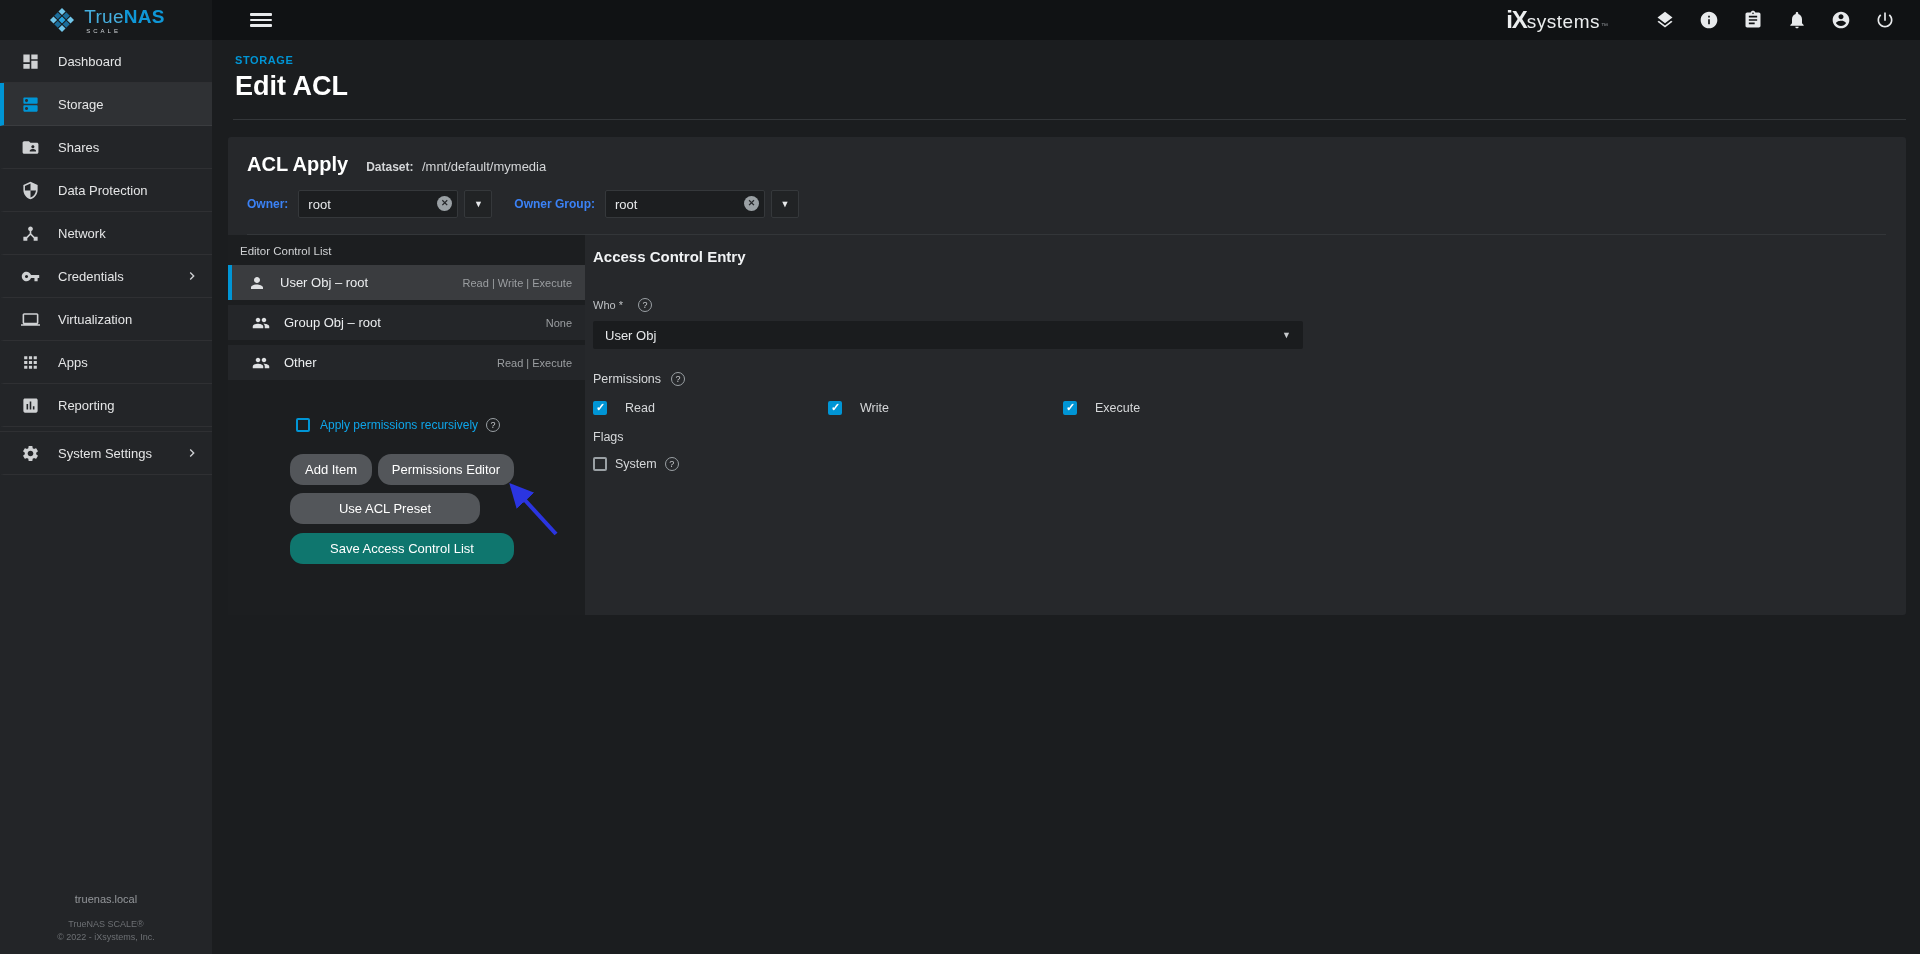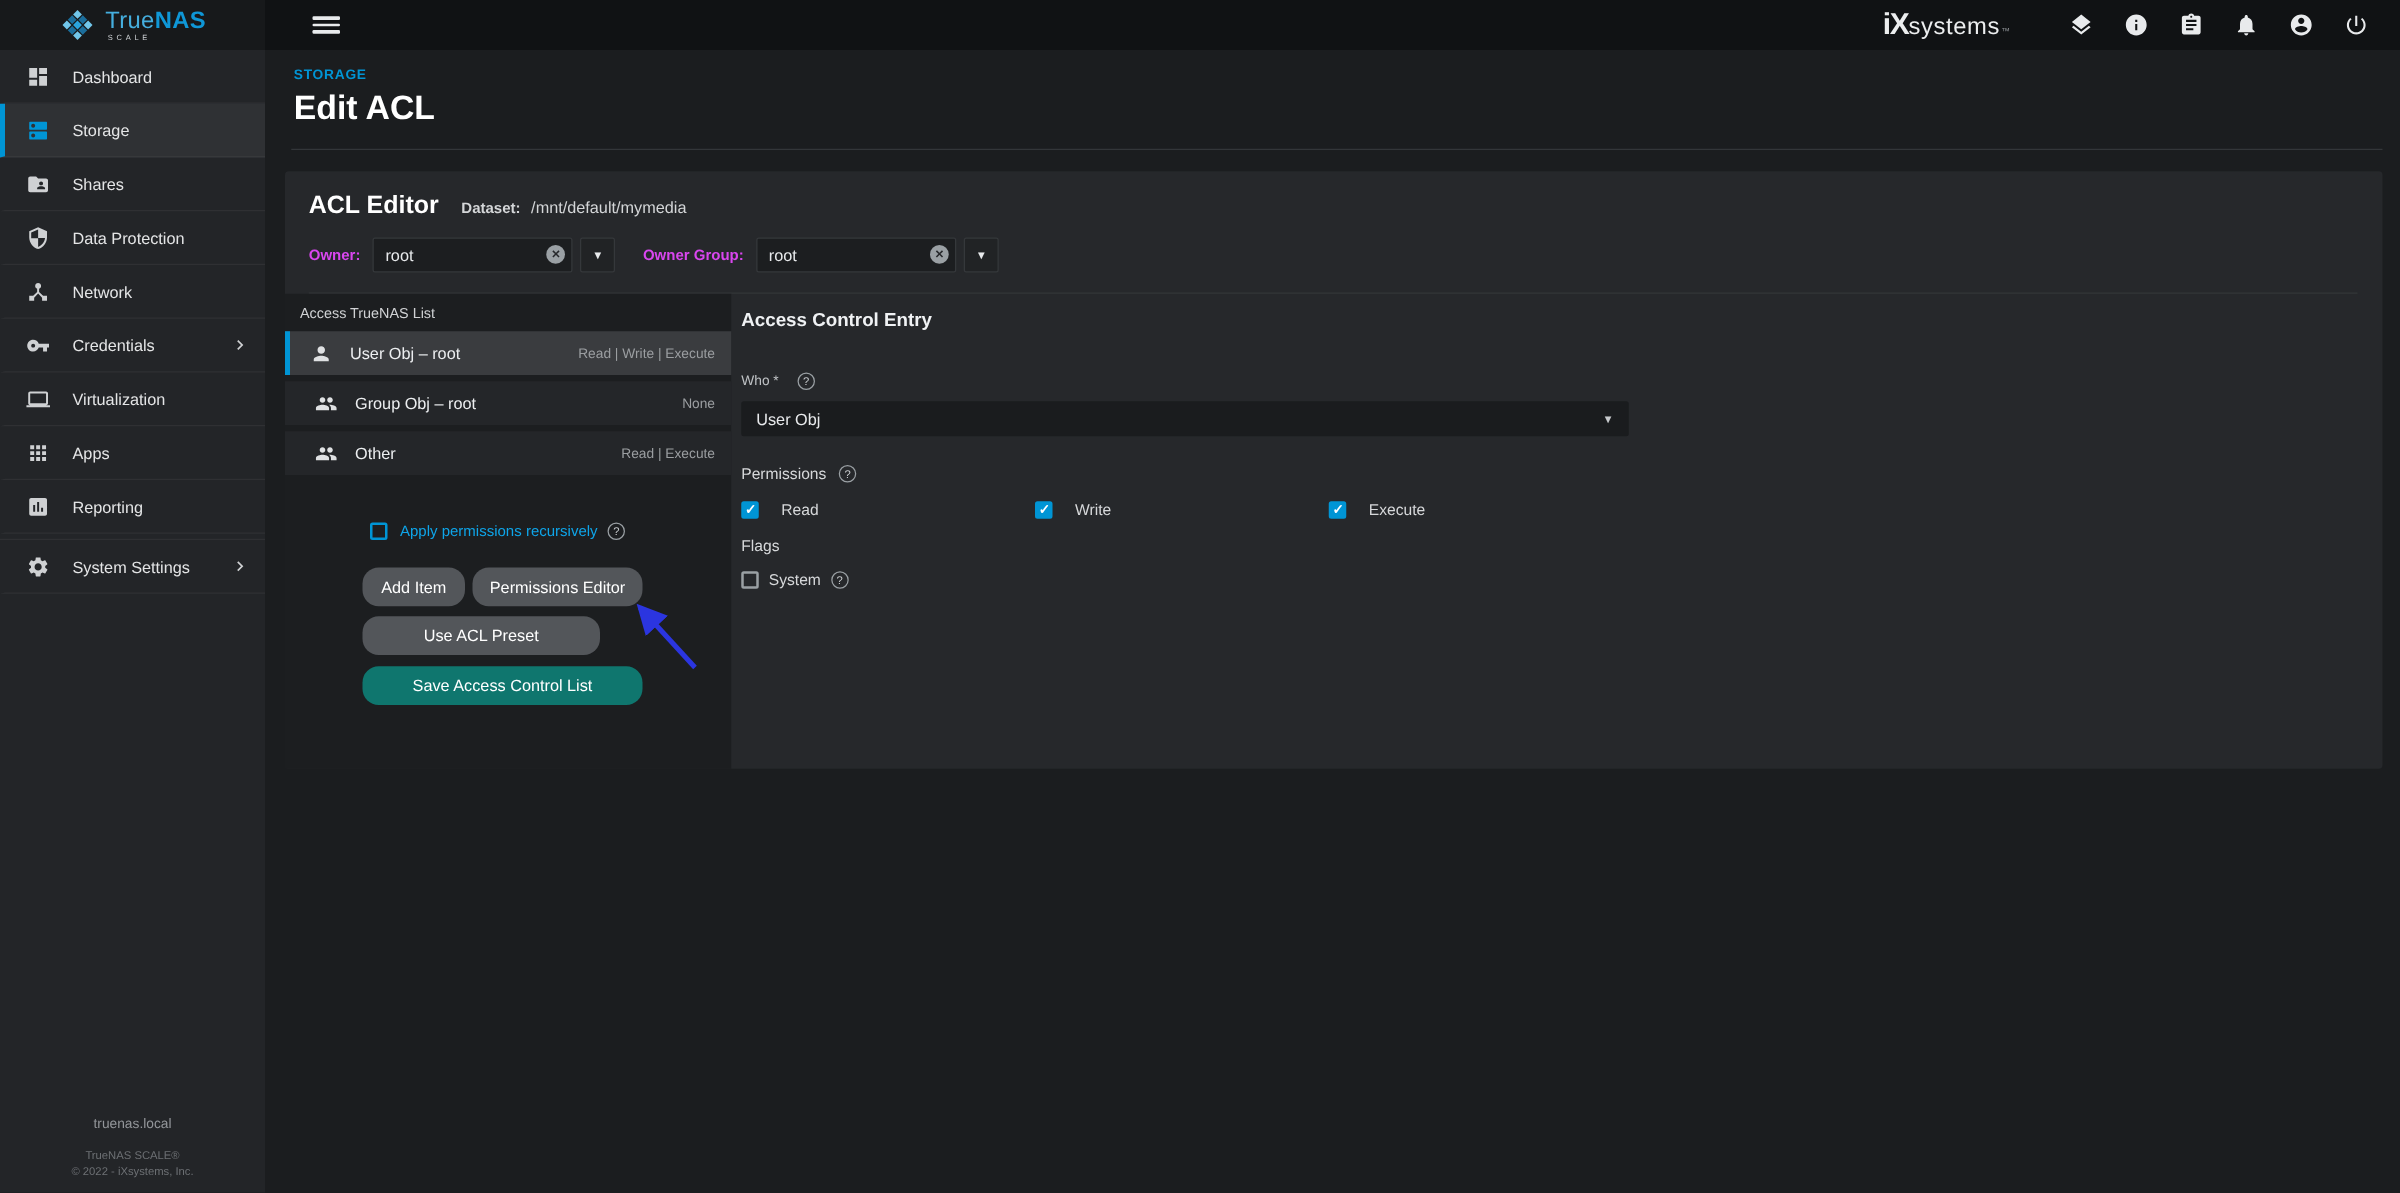--- a/index.html
+++ b/index.html
@@ -59,21 +59,21 @@
 
   
   .card { margin:17px 14px 0 16px; height:478px; background:#26282b; border-radius:3px;
     display:flex; flex-direction:column; }
   .card-header { padding:16px 20px 0 19px; }
   .card-title-row { display:flex; align-items:baseline; gap:18px; }
   .card-title { font-size:20px; font-weight:700; color:#fff; }
   .dataset-label { font-size:12px; font-weight:700; color:#d4d6d8; }
   .dataset-path { font-size:13px; color:#d4d6d8; margin-left:4px; }
   .owner-row { display:flex; align-items:center; margin-top:14px; }
-  .owner-label { font-size:12px; font-weight:700; color:#d946ef; margin-right:10px; }
+  .owner-label { font-size:12px; font-weight:700; color:#3b82f6; margin-right:10px; }
   .combo { display:flex; align-items:center; }
   .combo-input-wrap { position:relative; }
   .combo-input { width:160px; height:28px; background:#1c1e20; border:1px solid #35383b;
     border-radius:2px; color:#e8eaec; font-size:13px; padding:0 26px 0 9px;
     font-family:"Liberation Sans", sans-serif; }
   .clear-btn { position:absolute; right:6px; top:6px; width:15px; height:15px; border:none;
     border-radius:50%; background:#9aa0a4; color:#26282b; font-size:9px; line-height:15px;
     text-align:center; cursor:pointer; padding:0; font-weight:700; }
   .dd-btn { width:28px; height:28px; margin-left:6px; background:#212325; border:1px solid #35383b;
     border-radius:2px; color:#e8eaec; cursor:pointer; font-size:9px; padding:0; }
@@ -309,21 +309,21 @@
 <main class="main">
   <div class="page-head">
     <div class="breadcrumb">STORAGE</div>
     <h1 class="page-title">Edit ACL</h1>
   </div>
   <div class="head-divider"></div>
 
   <section class="card">
     <div class="card-header">
       <div class="card-title-row">
-        <span class="card-title">ACL Editor</span>
+        <span class="card-title">ACL Apply</span>
         <span>
           <span class="dataset-label">Dataset:</span>
           <span class="dataset-path">/mnt/default/mymedia</span>
         </span>
       </div>
       <div class="owner-row">
         <span class="owner-label">Owner:</span>
         <span class="combo">
           <span class="combo-input-wrap">
             <input class="combo-input" value="root" style="">
@@ -340,21 +340,21 @@
           </span>
           <button class="dd-btn">▼</button>
         </span>
       </div>
       <div class="card-divider"></div>
     </div>
 
     <div class="card-body">
 
       <div class="acl-panel">
-        <div class="acl-panel-title">Access TrueNAS List</div>
+        <div class="acl-panel-title">Editor Control List</div>
 
         <div class="acl-item selected">
           <span class="who-icon">
               <svg viewBox="0 0 24 24">
                 <path d="M12 12c2.21 0 4-1.79 4-4s-1.79-4-4-4-4 1.79-4 4 1.79 4 4 4zm0 2c-2.67 0-8 1.34-8 4v2h16v-2c0-2.66-5.33-4-8-4z"></path>
               </svg>
             </span>
           <span class="acl-item-label">User Obj – root</span>
           <span class="acl-item-perms">Read | Write | Execute</span>
         </div>

